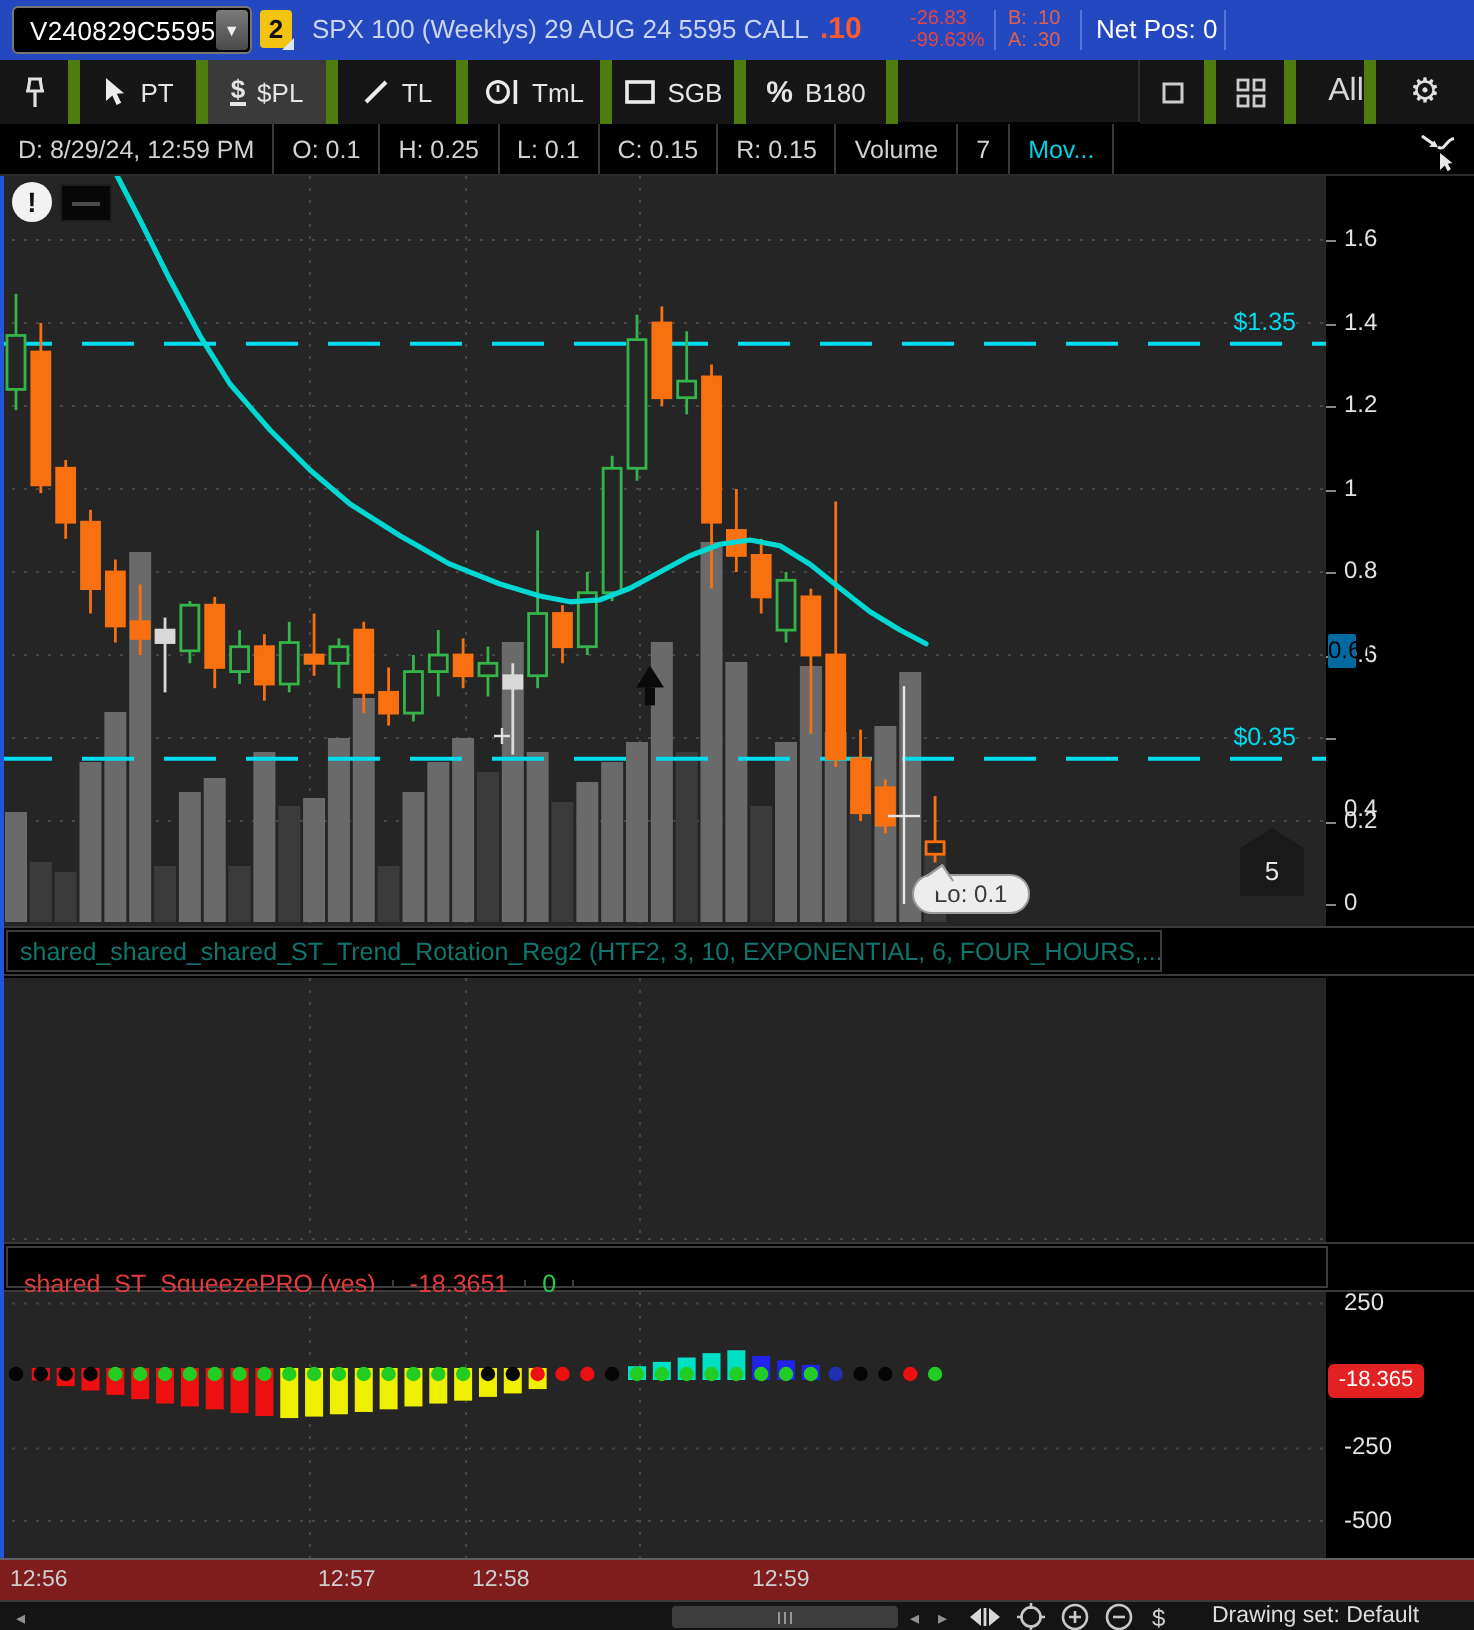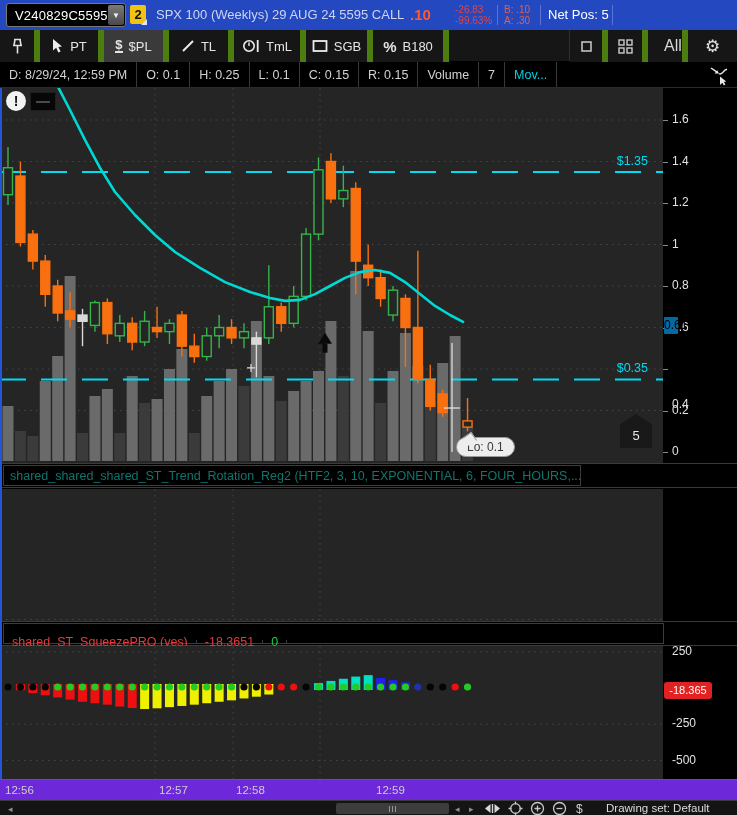--- a/index.html
+++ b/index.html
@@ -87,21 +87,21 @@
   #sq-hdr .shwrap { display:flex; margin:1px 0 1px 3px; border:1px solid #3c3c3c; width:661px; }
   #sq-hdr .cell { display:flex; align-items:center; padding:0 8px; font-size:12.5px;
     border-right:1px solid #3c3c3c; white-space:nowrap;margin-top:16px; }
   .redtxt { color:#e23c3c; } .grntxt { color:#2c4; }
   #sq-hdr .fillc { flex:1; border-right:none; }
 
   #trend-row { top:489px; } #trend-plot { width:663px; height:132px; } #trend-axis{height:132px;}
   #sq-row { top:646px; } #sq-plot { width:663px; height:133px; } #sq-axis{height:133px;}
 
   
-  .timeaxis { position:absolute; left:0; top:779px; width:737px; height:21px; background:#6d28d9;
+  .timeaxis { position:absolute; left:0; top:779px; width:737px; height:21px; background:#7f1d1d;
     border-top:1px solid #606060; }
   .tlabel { position:absolute; top:4px; color:#cecece; font-size:11.5px; }
 
   
   .statusbar { position:absolute; left:0; top:800px; width:737px; height:15px; background:#141414;
     border-top:1px solid #3a3a3a; }
   .sb { position:absolute; top:0; height:15px; display:flex; align-items:center; color:#b8b8b8; }
   .sb-arrow { font-size:9px; color:#909090; cursor:pointer; }
   .scrolltrack { position:absolute; left:336px; top:2px; width:113px; height:11px; background:#3d3d3d;
     border-radius:2px; cursor:pointer; }
@@ -130,21 +130,21 @@
     <div class="chg abs stack">
       <div>-26.83</div>
       <div>-99.63%</div>
     </div>
     <div class="tdiv abs d1"></div>
     <div class="ba abs stack">
       <div>B: .10</div>
       <div>A: .30</div>
     </div>
     <div class="tdiv abs d2"></div>
-    <div class="netpos abs">Net Pos: 5</div>
+    <div class="netpos abs">Net Pos: 0</div>
     <div class="tdiv abs d3"></div>
   </header>
 
   <nav class="toolbar">
     <button class="tbtn" style="width:40px">
       <svg width="15" height="17" viewBox="0 0 15 17">
           <path d="M4 1.5h7M5 1.5l-1 6h7l-1-6M3 7.5h9M7.5 7.5v8" stroke="#e0e0e0" stroke-width="1.6" fill="none"></path>
         </svg>
     </button>
     <button class="tbtn" style="width:64px">

